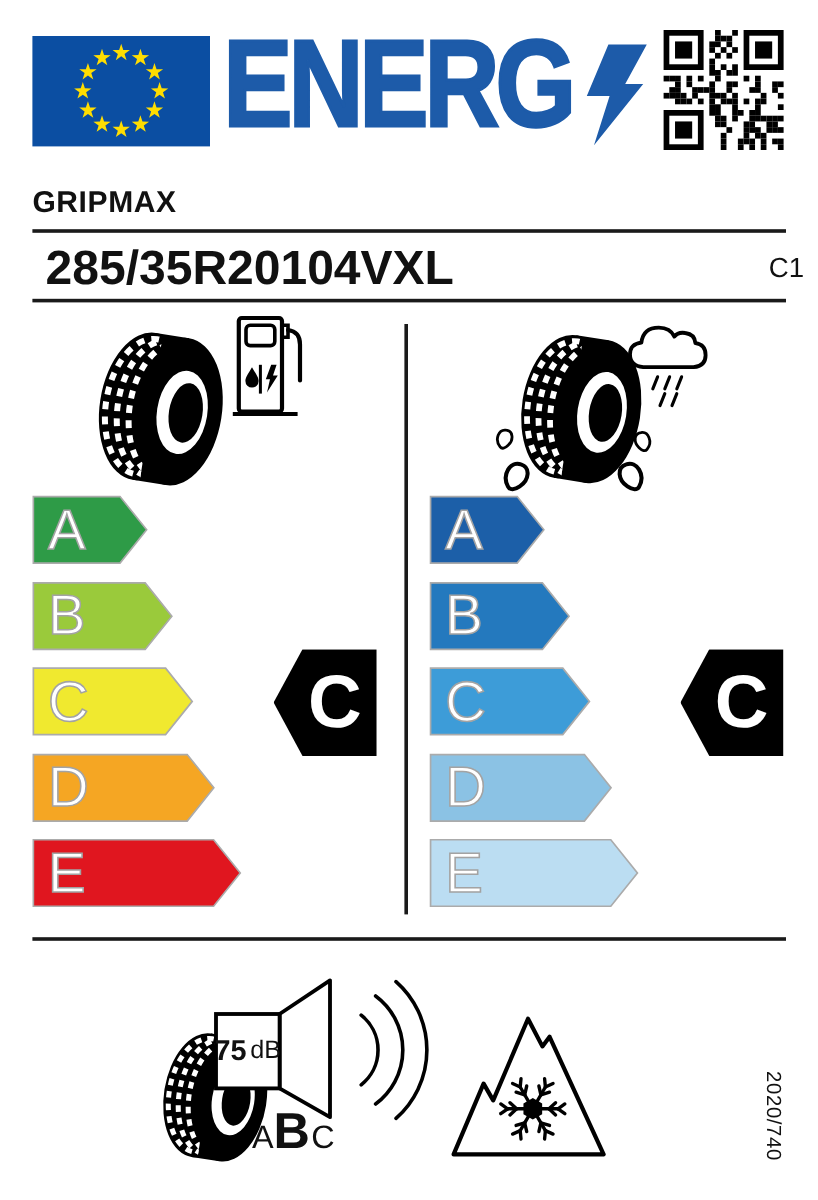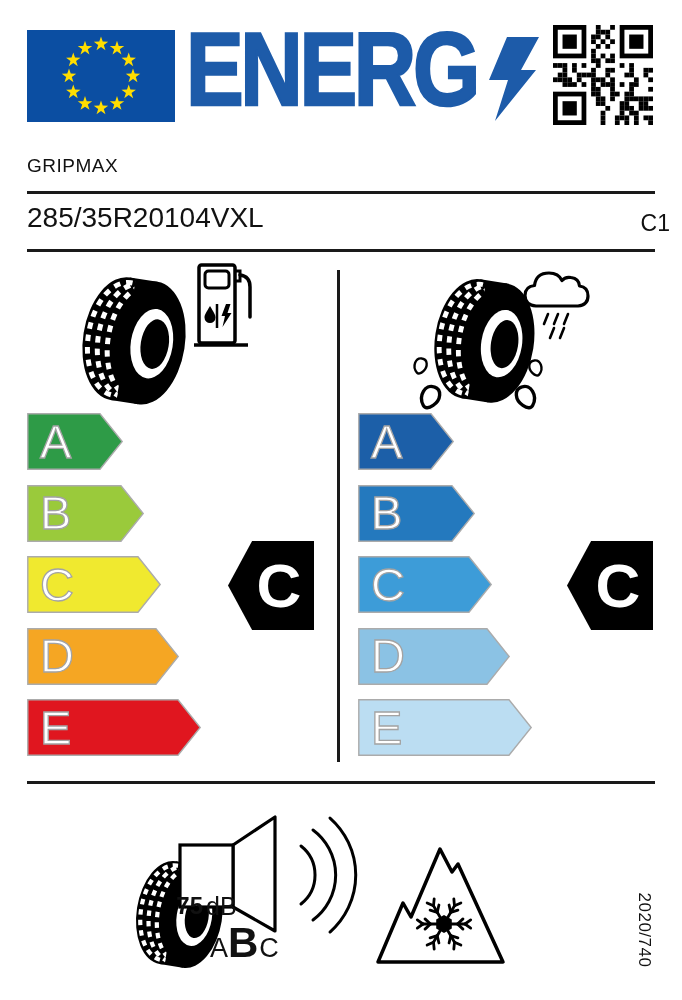--- a/index.html
+++ b/index.html
@@ -10,26 +10,26 @@
   
   #flag{position:absolute;left:27px;top:30px;width:148px;height:92px;}
   #energ{position:absolute;left:186px;top:18px;height:104px;display:flex;align-items:center;
          font-size:103px;font-weight:700;letter-spacing:-4px;color:#1d5ba9;
          -webkit-text-stroke:2.5px #1d5ba9;transform:scaleX(.84);transform-origin:left center;
          white-space:nowrap;}
   #bolt{position:absolute;left:489px;top:37px;width:50px;height:84px;}
   #qr{position:absolute;left:553px;top:25px;width:100px;height:100px;}
 
   
-  #brand{position:absolute;left:27px;top:155px;font-size:19px;font-weight:400;letter-spacing:.5px;}
+  #brand{position:absolute;left:27px;top:155px;font-size:25px;font-weight:700;letter-spacing:.5px;}
   .rule{position:absolute;left:27px;width:628px;background:#1a1a1a;}
   #rule1{top:191px;height:2.5px;}
   #rule2{top:249px;height:3px;}
   #rule3{top:781px;height:3px;}
-  #tyre-size{position:absolute;left:27px;top:202px;font-size:28px;}
+  #tyre-size{position:absolute;left:38px;top:202px;font-size:40px;font-weight:bold;}
   #tyre-class{position:absolute;right:12px;top:210px;font-size:23px;}
 
   
   #divider{position:absolute;left:337px;top:270px;width:2.5px;height:492px;background:#1a1a1a;}
 
   .icon-abs{position:absolute;}
 
   
   .scale{position:absolute;top:413px;width:200px;height:345px;}
   #fuel-scale{left:27px;}
@@ -39,23 +39,23 @@
                 font-size:47px;color:#fff;-webkit-text-stroke:1.3px #a3a3a3;line-height:1;}
   .indicator{position:absolute;top:541px;width:86px;height:89px;background:#000;
              clip-path:polygon(100% 0,28% 0,0 50%,28% 100%,100% 100%);
              display:flex;align-items:center;justify-content:center;}
   #fuel-indicator{left:228px;}
   #wet-indicator{left:567px;}
   .indicator span{color:#fff;font-size:62px;font-weight:700;margin-left:16px;line-height:1;}
 
   
   #db-box{position:absolute;left:181px;top:847px;width:51px;height:58px;display:flex;
-          align-items:center;justify-content:center;white-space:nowrap;margin-top:30px;}
+          align-items:center;justify-content:center;white-space:nowrap;}
   #db-box .val{font-size:24px;font-weight:700;}
-  #db-box .unit{font-size:25px;margin-left:3px;}
+  #db-box .unit{font-size:21px;margin-left:3px;}
   #noise-grades{position:absolute;left:210px;top:918px;display:flex;align-items:baseline;height:50px;}
   #noise-grades .g-small{font-size:27px;line-height:50px;}
   #noise-grades .g-big{font-size:42px;font-weight:700;line-height:50px;letter-spacing:1px;}
 
   
   #regulation{position:absolute;left:604px;top:920px;width:80px;height:20px;line-height:20px;
               text-align:center;font-size:17px;transform:rotate(90deg);letter-spacing:.5px;}
 </style>
 </head>
 <body>

